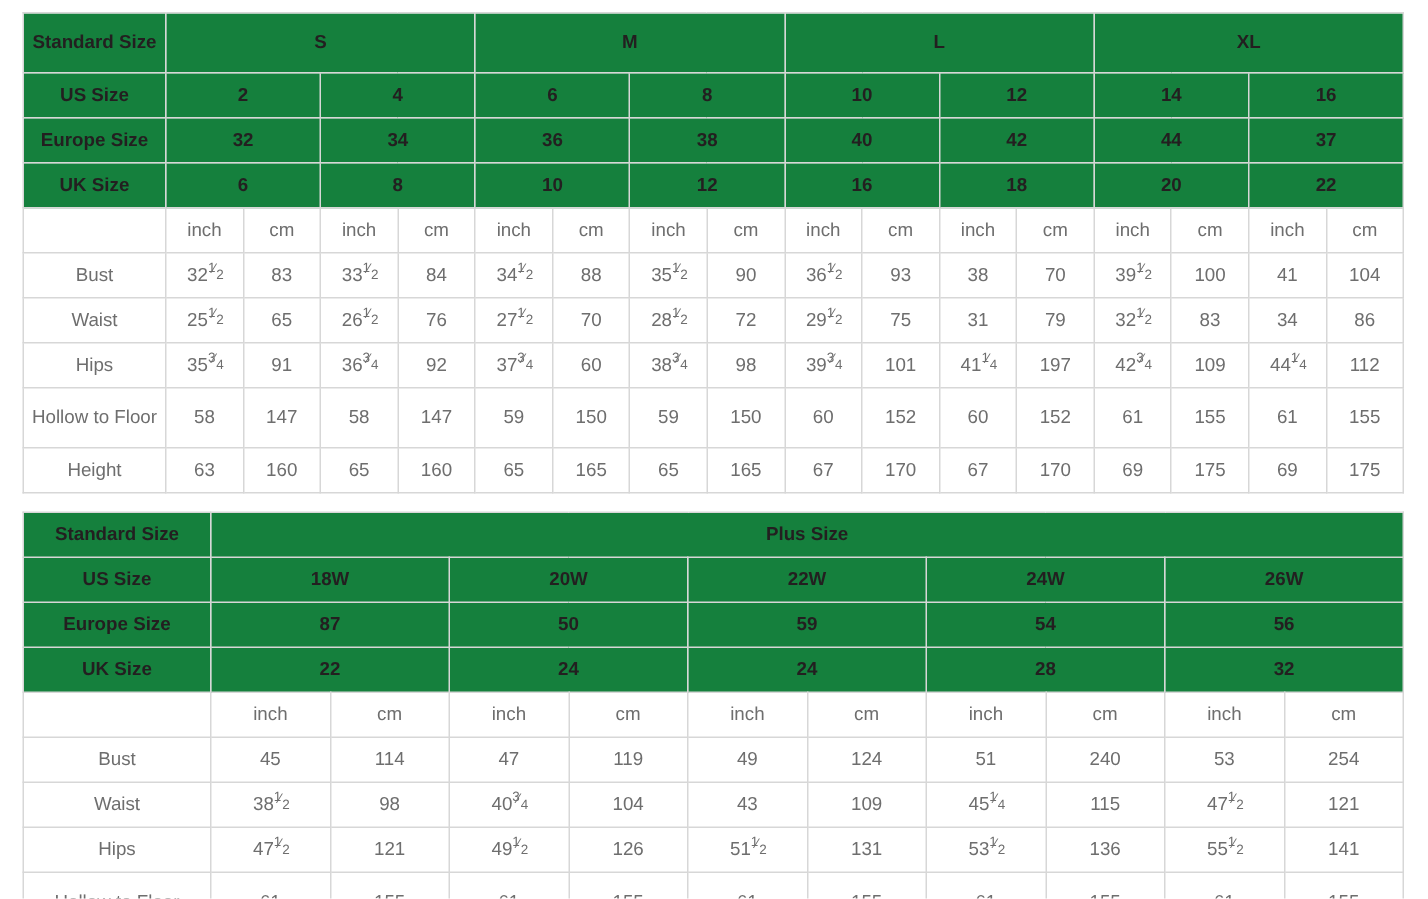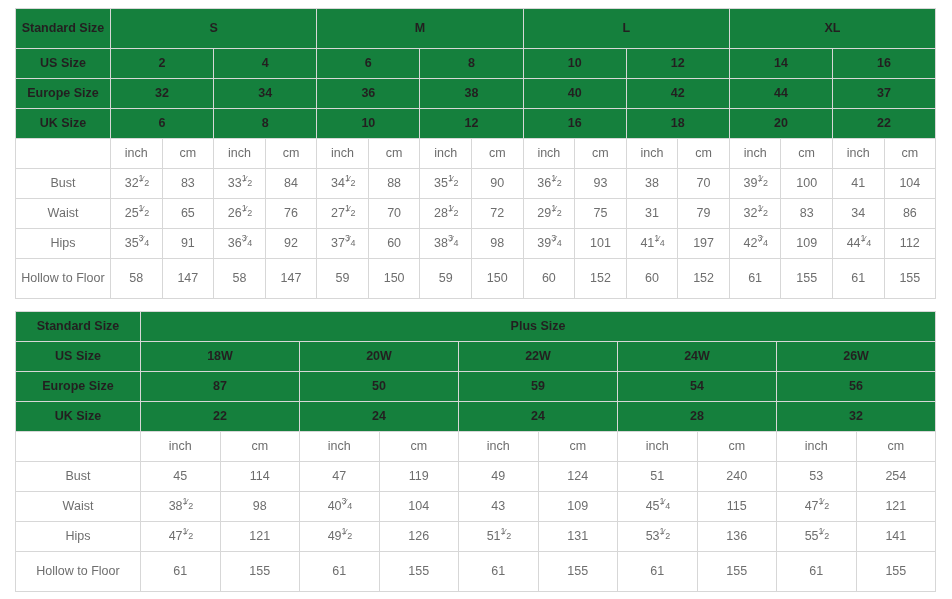--- a/index.html
+++ b/index.html
@@ -241,20 +241,39 @@
           <td>150</td>
           <td>60</td>
           <td>152</td>
           <td>60</td>
           <td>152</td>
           <td>61</td>
           <td>155</td>
           <td>61</td>
           <td>155</td>
         </tr>
+        <tr>
+          <td class="rowlabel">Height</td>
+          <td>63</td>
+          <td>160</td>
+          <td>65</td>
+          <td>160</td>
+          <td>65</td>
+          <td>165</td>
+          <td>65</td>
+          <td>165</td>
+          <td>67</td>
+          <td>170</td>
+          <td>67</td>
+          <td>170</td>
+          <td>69</td>
+          <td>175</td>
+          <td>69</td>
+          <td>175</td>
+        </tr>
       </tbody>
   </table>
 
   <div class="spacer"></div>
 
   <table class="size-table">
     <colgroup>
       <col style="width:125px">
       <col span="10" style="width:79.5px">
     </colgroup>

